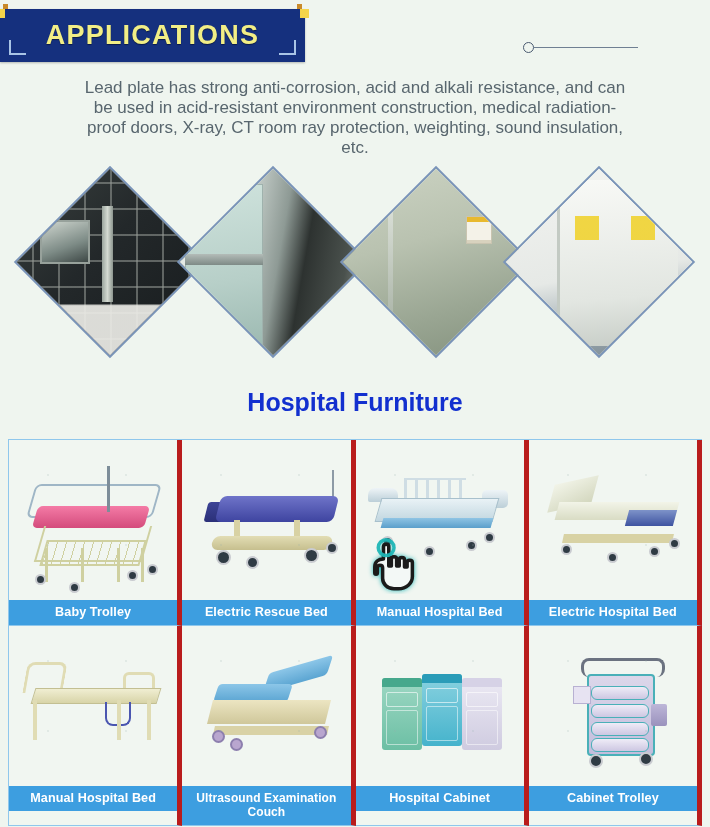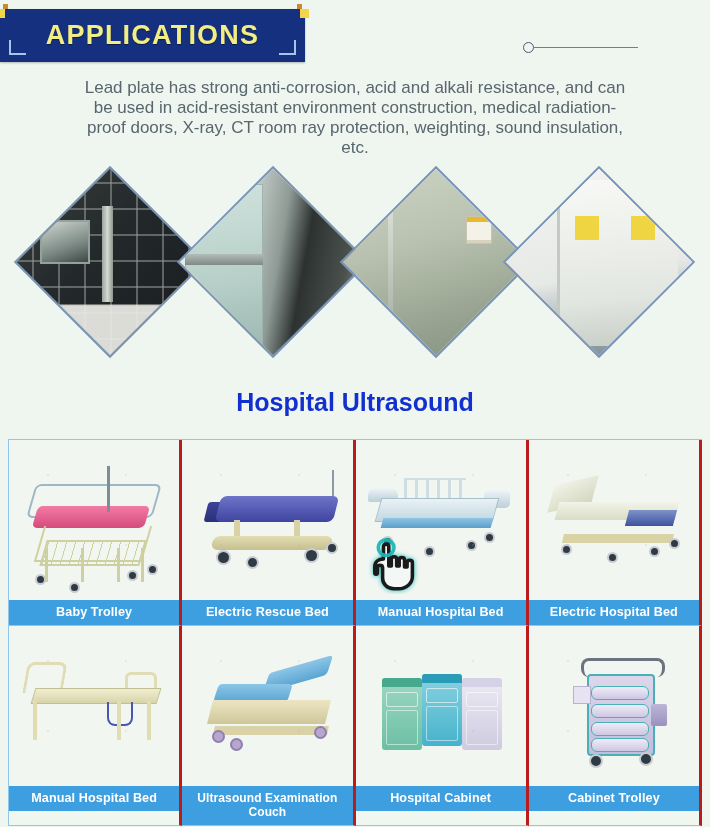--- a/index.html
+++ b/index.html
@@ -194,21 +194,21 @@
 
   
   .grid{
     margin:22px 8px 0 8px;
     display:grid;
     grid-template-columns:repeat(4,1fr);
     border-top:1px solid #8fc7ec;
     border-left:1px solid #8fc7ec;
   }
   .cell{
-    border-right:3px solid #b91c1c;
+    border-right:5px solid #b91c1c;
     border-bottom:1px solid #8fc7ec;
     background:#f0f6f0;
     display:flex;
     flex-direction:column;
   }
   .thumb{
     position:relative;
     height:160px;
     overflow:hidden;
     background:#f1f6f1;
@@ -385,21 +385,21 @@
 
   <div class="dia d3">
     <div class="inner img-door2"></div>
   </div>
 
   <div class="dia d4">
     <div class="inner img-door3"></div>
   </div>
 </div>
 
-<div class="section-title">Hospital Ultrasound</div>
+<div class="section-title">Hospital Furniture</div>
 
 <div class="grid">
 
   <div class="cell">
     <div class="thumb">
       <div class="prod">
         <div class="bt-rail"></div>
         <div class="bt-mat"></div>
         <div class="bt-post"></div>
         <div class="bt-body"></div>

